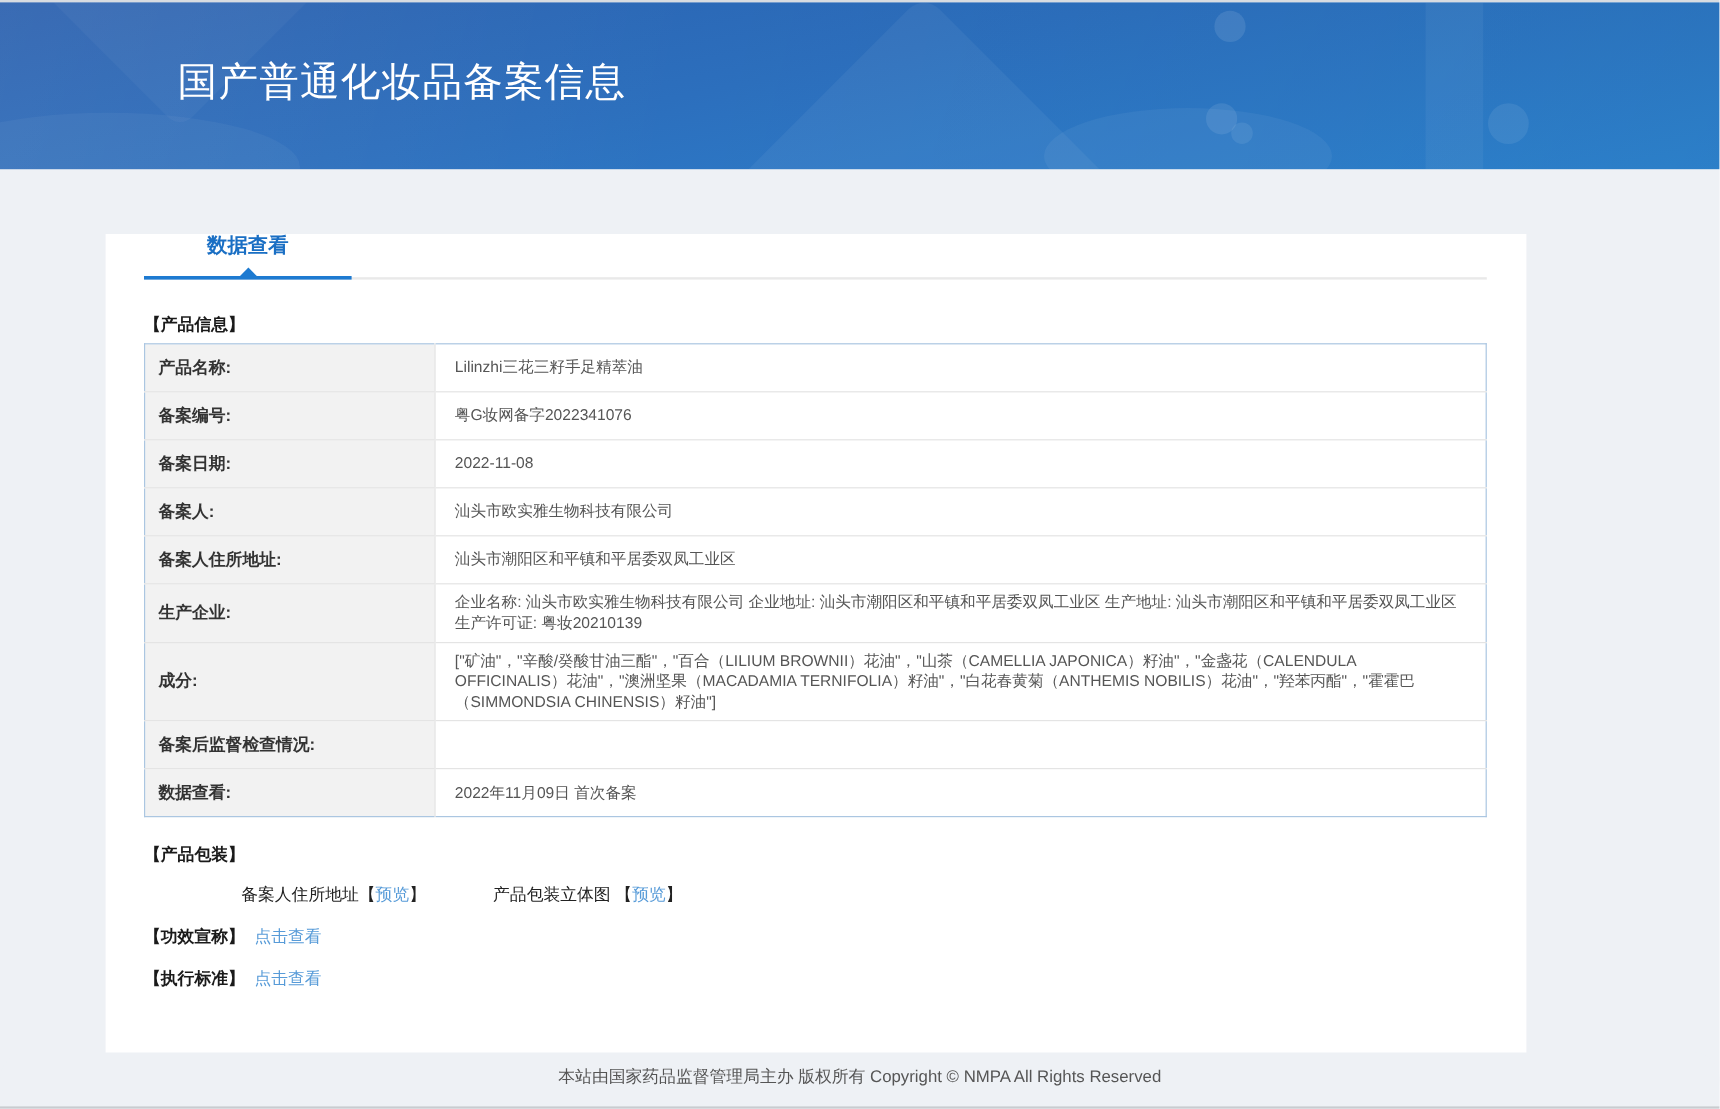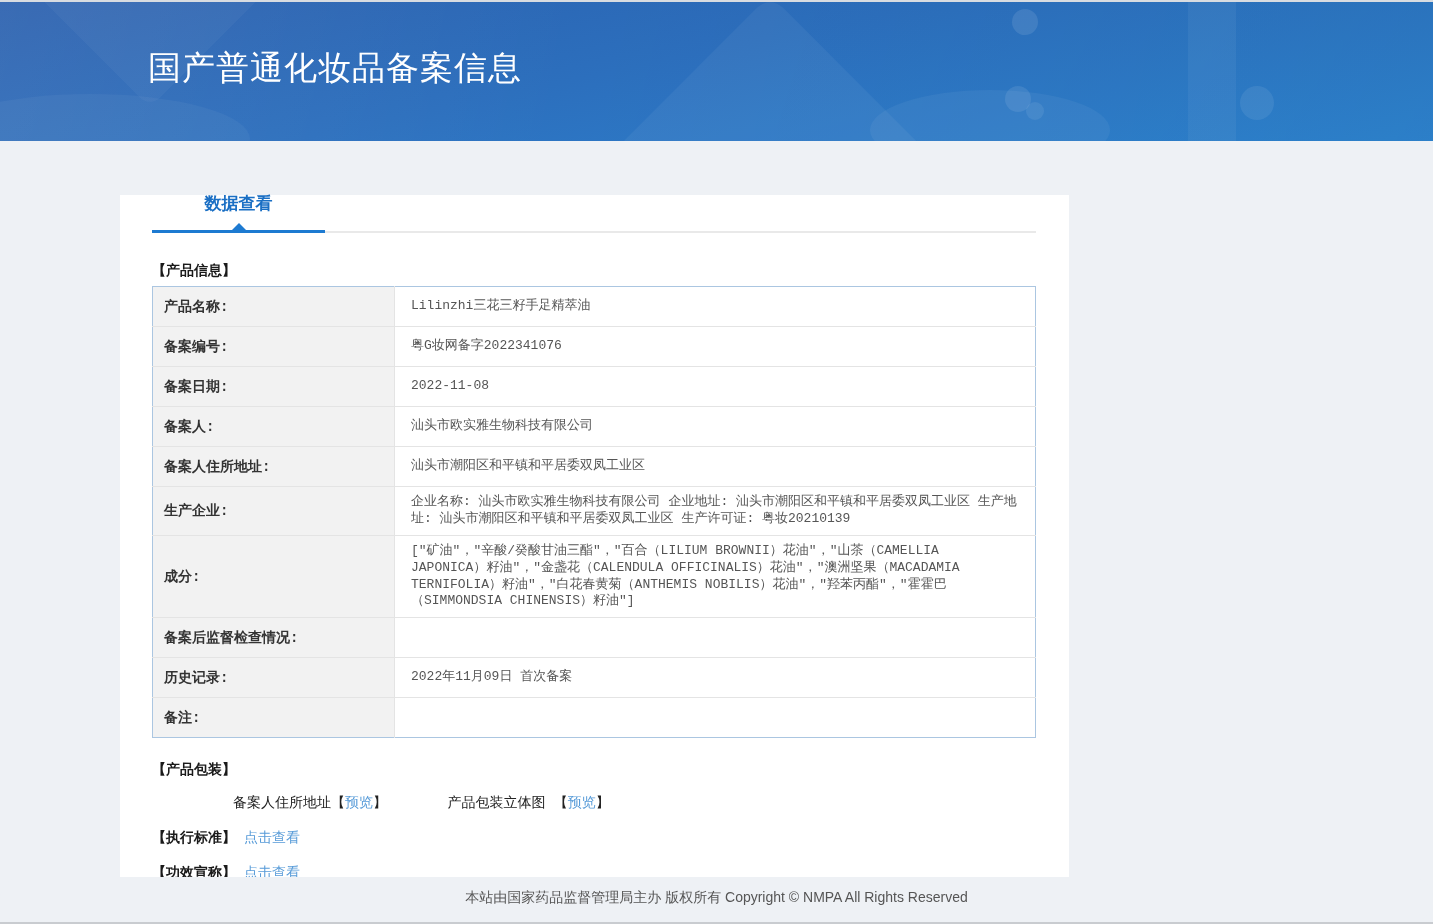--- a/index.html
+++ b/index.html
@@ -31,22 +31,22 @@
   .deco.sq1 { width:300px; height:300px; left:620px; top:55px; transform:rotate(45deg); border-radius:18px; background:rgba(255,255,255,0.05); }
   .deco.sq2 { width:220px; height:220px; left:40px; top:-160px; transform:rotate(45deg); border-radius:14px; background:rgba(255,255,255,0.04); }
   .deco.band { width:48px; height:139px; left:1188px; top:0; border-radius:0; background:rgba(255,255,255,0.05); }
   .banner h1 {
     position:absolute; left:148px; top:44px;
     color:#ffffff; font-size:33px; font-weight:500; letter-spacing:1px;
   }
   
   .main { padding-top:24px; }
   .card {
-    width:949px; margin-left:120px; background:#ffffff;
-    min-height:712px; padding:0 33px 36px 32px;font-family:Liberation Mono, monospace;
+    width:1184px; margin-left:88px; background:#ffffff;
+    min-height:712px; padding:0 33px 36px 32px;
   }
   .tabbar { margin-top:30px; border-bottom:2px solid #e9e9e9; position:relative; }
   .tab {
     display:inline-block; width:173px; text-align:center;
     color:#1a6fc4; font-size:17px; font-weight:bold;
     padding-bottom:16px; position:relative; cursor:pointer; line-height:20px;
   }
   .tab::after {
     content:""; position:absolute; left:0; right:0; bottom:-2px; height:3px; background:#1d7ad1;
   }
@@ -158,48 +158,44 @@
         <th>成分:</th>
         <td>["矿油"，"辛酸/癸酸甘油三酯"，"百合（LILIUM BROWNII）花油"，"山茶（CAMELLIA JAPONICA）籽油"，"金盏花（CALENDULA OFFICINALIS）花油"，"澳洲坚果（MACADAMIA TERNIFOLIA）籽油"，"白花春黄菊（ANTHEMIS NOBILIS）花油"，"羟苯丙酯"，"霍霍巴（SIMMONDSIA CHINENSIS）籽油"]</td>
       </tr>
 
       <tr>
         <th>备案后监督检查情况:</th>
         <td></td>
       </tr>
 
       <tr>
-        <th>历史记录:</th>
+        <th>数据查看:</th>
         <td>2022年11月09日 首次备案</td>
       </tr>
 
-      <tr>
-        <th>备注:</th>
-        <td></td>
-      </tr>
     </tbody>
     </table>
 
     <div class="sec-h pack-h">【产品包装】</div>
 
     <div class="pack-line">
       <span class="pack-item">
         <span>备案人住所地址【</span><a class="blue-link">预览</a><span>】</span>
       </span>
       <span class="pack-item">
         <span>产品包装立体图 【</span><a class="blue-link">预览</a><span>】</span>
       </span>
     </div>
 
     <div class="link-line">
+      <span>【功效宣称】</span><a class="blue-link">点击查看</a>
+    </div>
+
+    <div class="link-line">
       <span>【执行标准】</span><a class="blue-link">点击查看</a>
-    </div>
-
-    <div class="link-line">
-      <span>【功效宣称】</span><a class="blue-link">点击查看</a>
     </div>
 
   </div>
 </div>
 
 <div class="footer">
   <span>本站由国家药品监督管理局主办 版权所有 Copyright © NMPA All Rights Reserved</span>
 </div>
 <div class="bottom-strip"></div>
 

